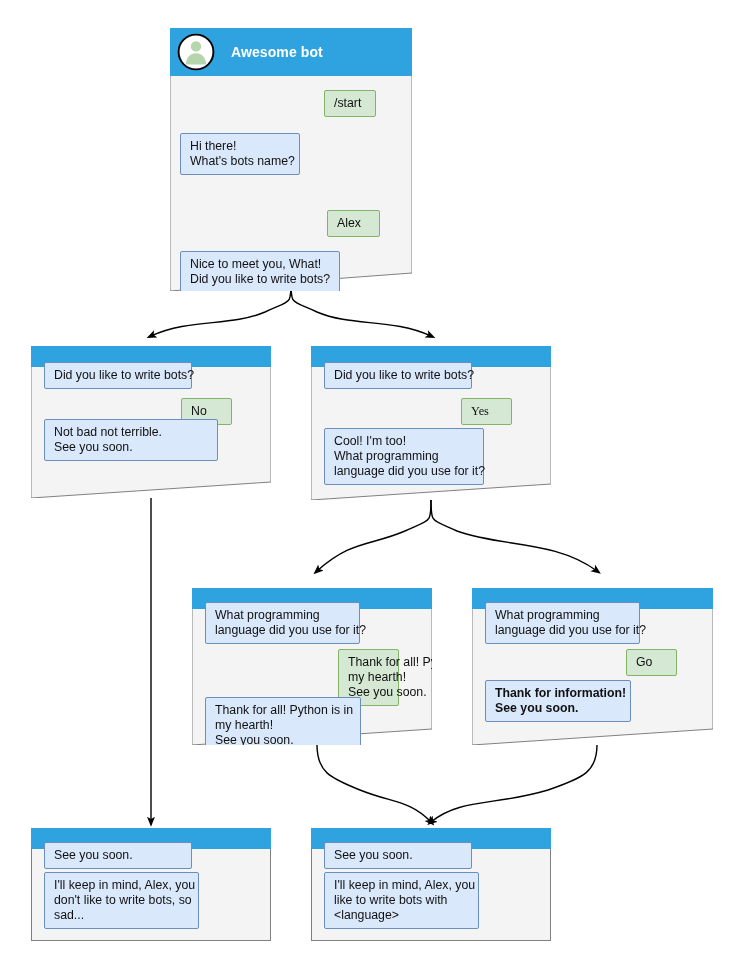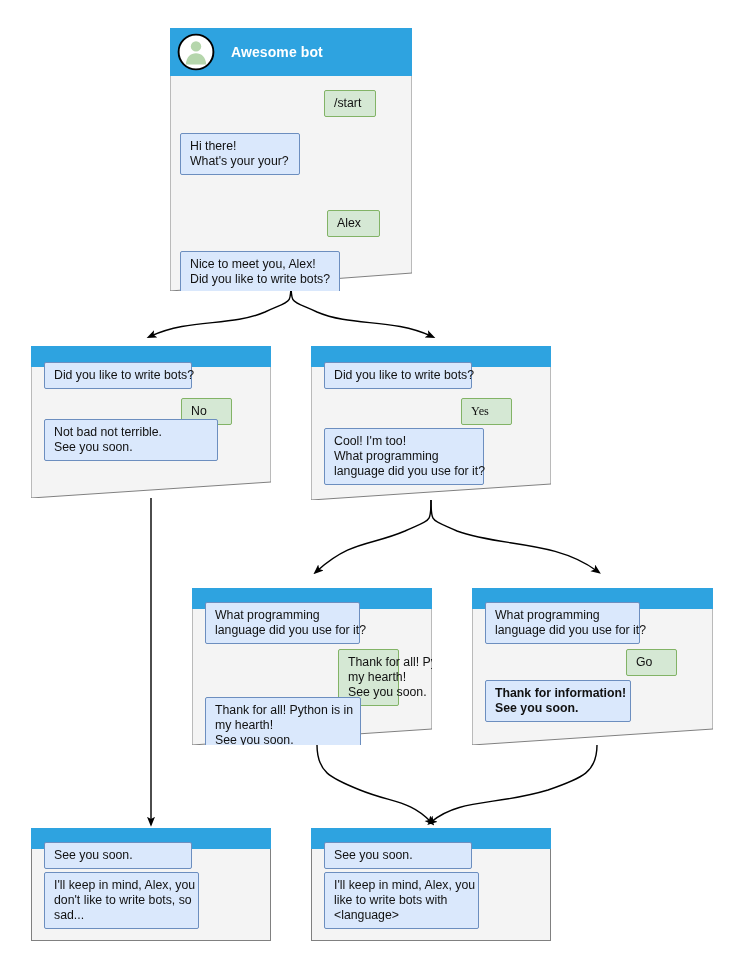--- a/index.html
+++ b/index.html
@@ -144,23 +144,23 @@
         <svg class="avatar" viewBox="0 0 38 38">
           <circle cx="19" cy="19" r="17.4" fill="#ffffff" stroke="#000000" stroke-width="1.9"></circle>
           <circle cx="19" cy="13.4" r="5.2" fill="#b5d6ac"></circle>
           <path d="M8.8 31.5 C9.4 23.6 13.6 20.2 19 20.2 C24.4 20.2 28.6 23.6 29.2 31.5 Z" fill="#b5d6ac"></path>
         </svg>
         <span class="bot-title">Awesome bot</span>
       </div>
       <div class="msgs">
         <div class="bubble user" style="left:auto; right:36px; top:62px; width:52px;">/start</div>
         <div class="bubble bot" style="top:105px; width:120px;">Hi there!
-What's your your?</div>
+What's bots name?</div>
         <div class="bubble user" style="left:auto; right:32px; top:182px; width:53px;">Alex</div>
-        <div class="bubble bot" style="top:223px; width:160px;">Nice to meet you, Alex!
+        <div class="bubble bot" style="top:223px; width:160px;">Nice to meet you, What!
 Did you like to write bots?</div>
       </div>
     </div>
   </div>
 
   <div class="card" style="left:31px; top:346px; width:240px; height:152px;">
     <svg class="card-shape" viewBox="0 0 240 152" preserveAspectRatio="none">
       <polygon points="0,0 240,0 240,136 0,152" fill="#f4f4f4" stroke="#808080" stroke-width="1"></polygon>
     </svg>
     <div class="card-inner">

